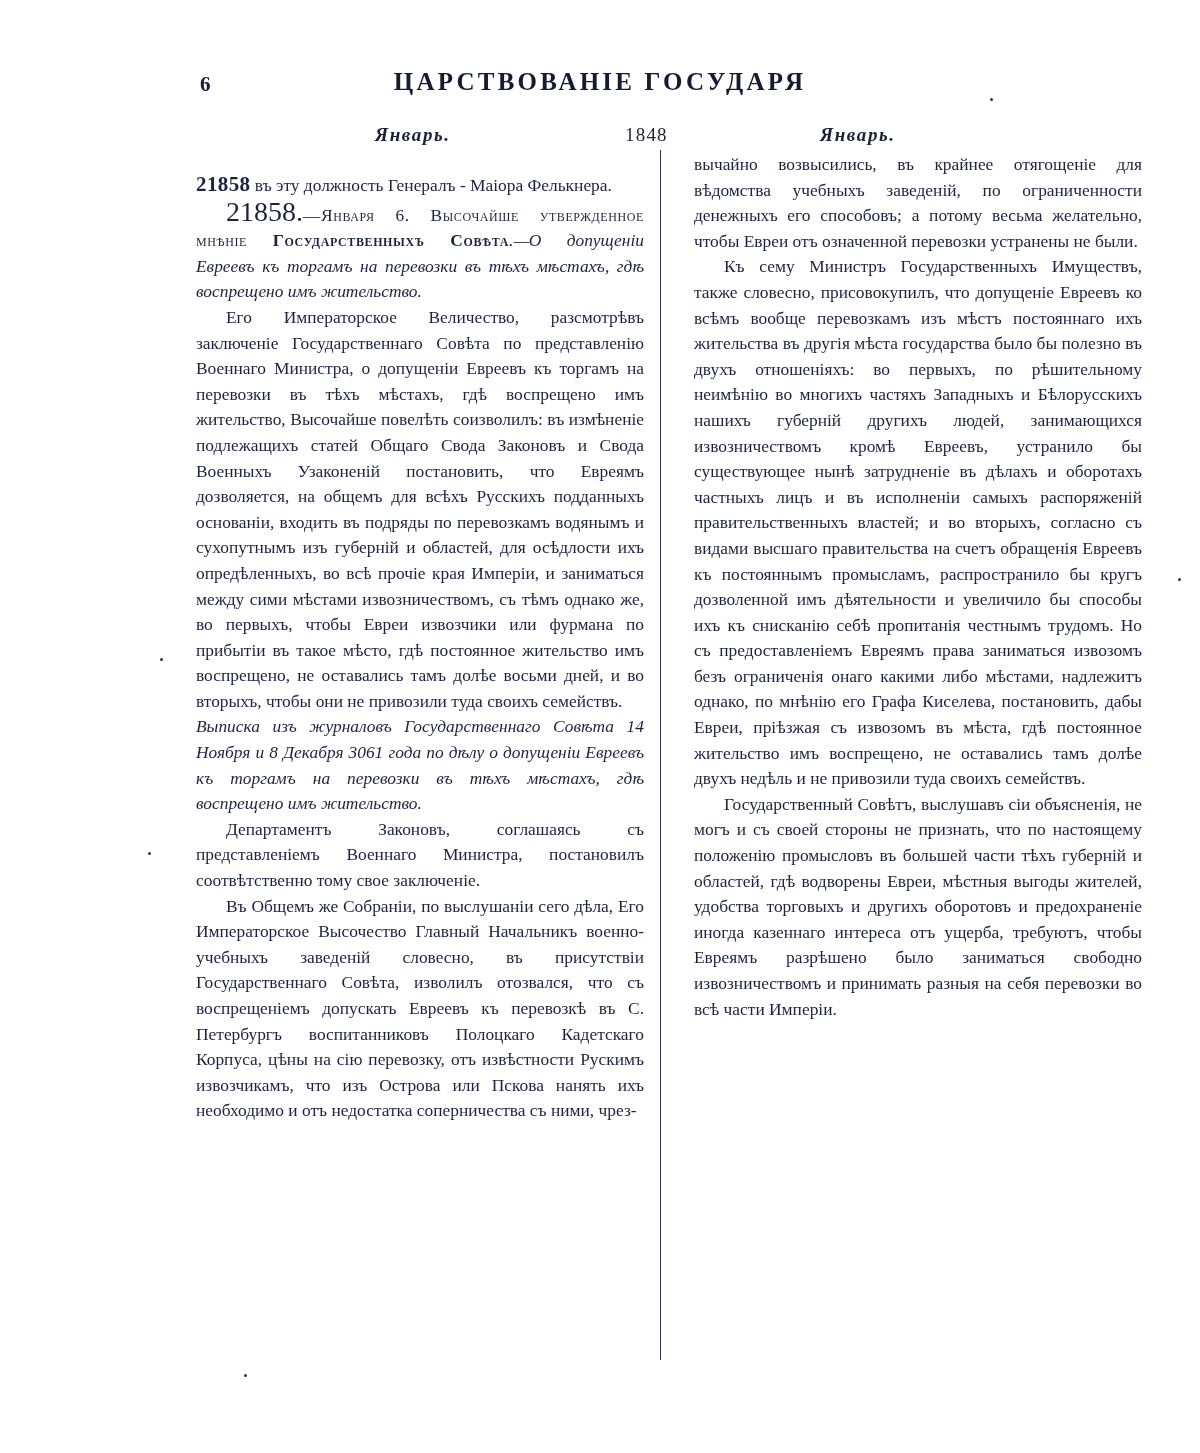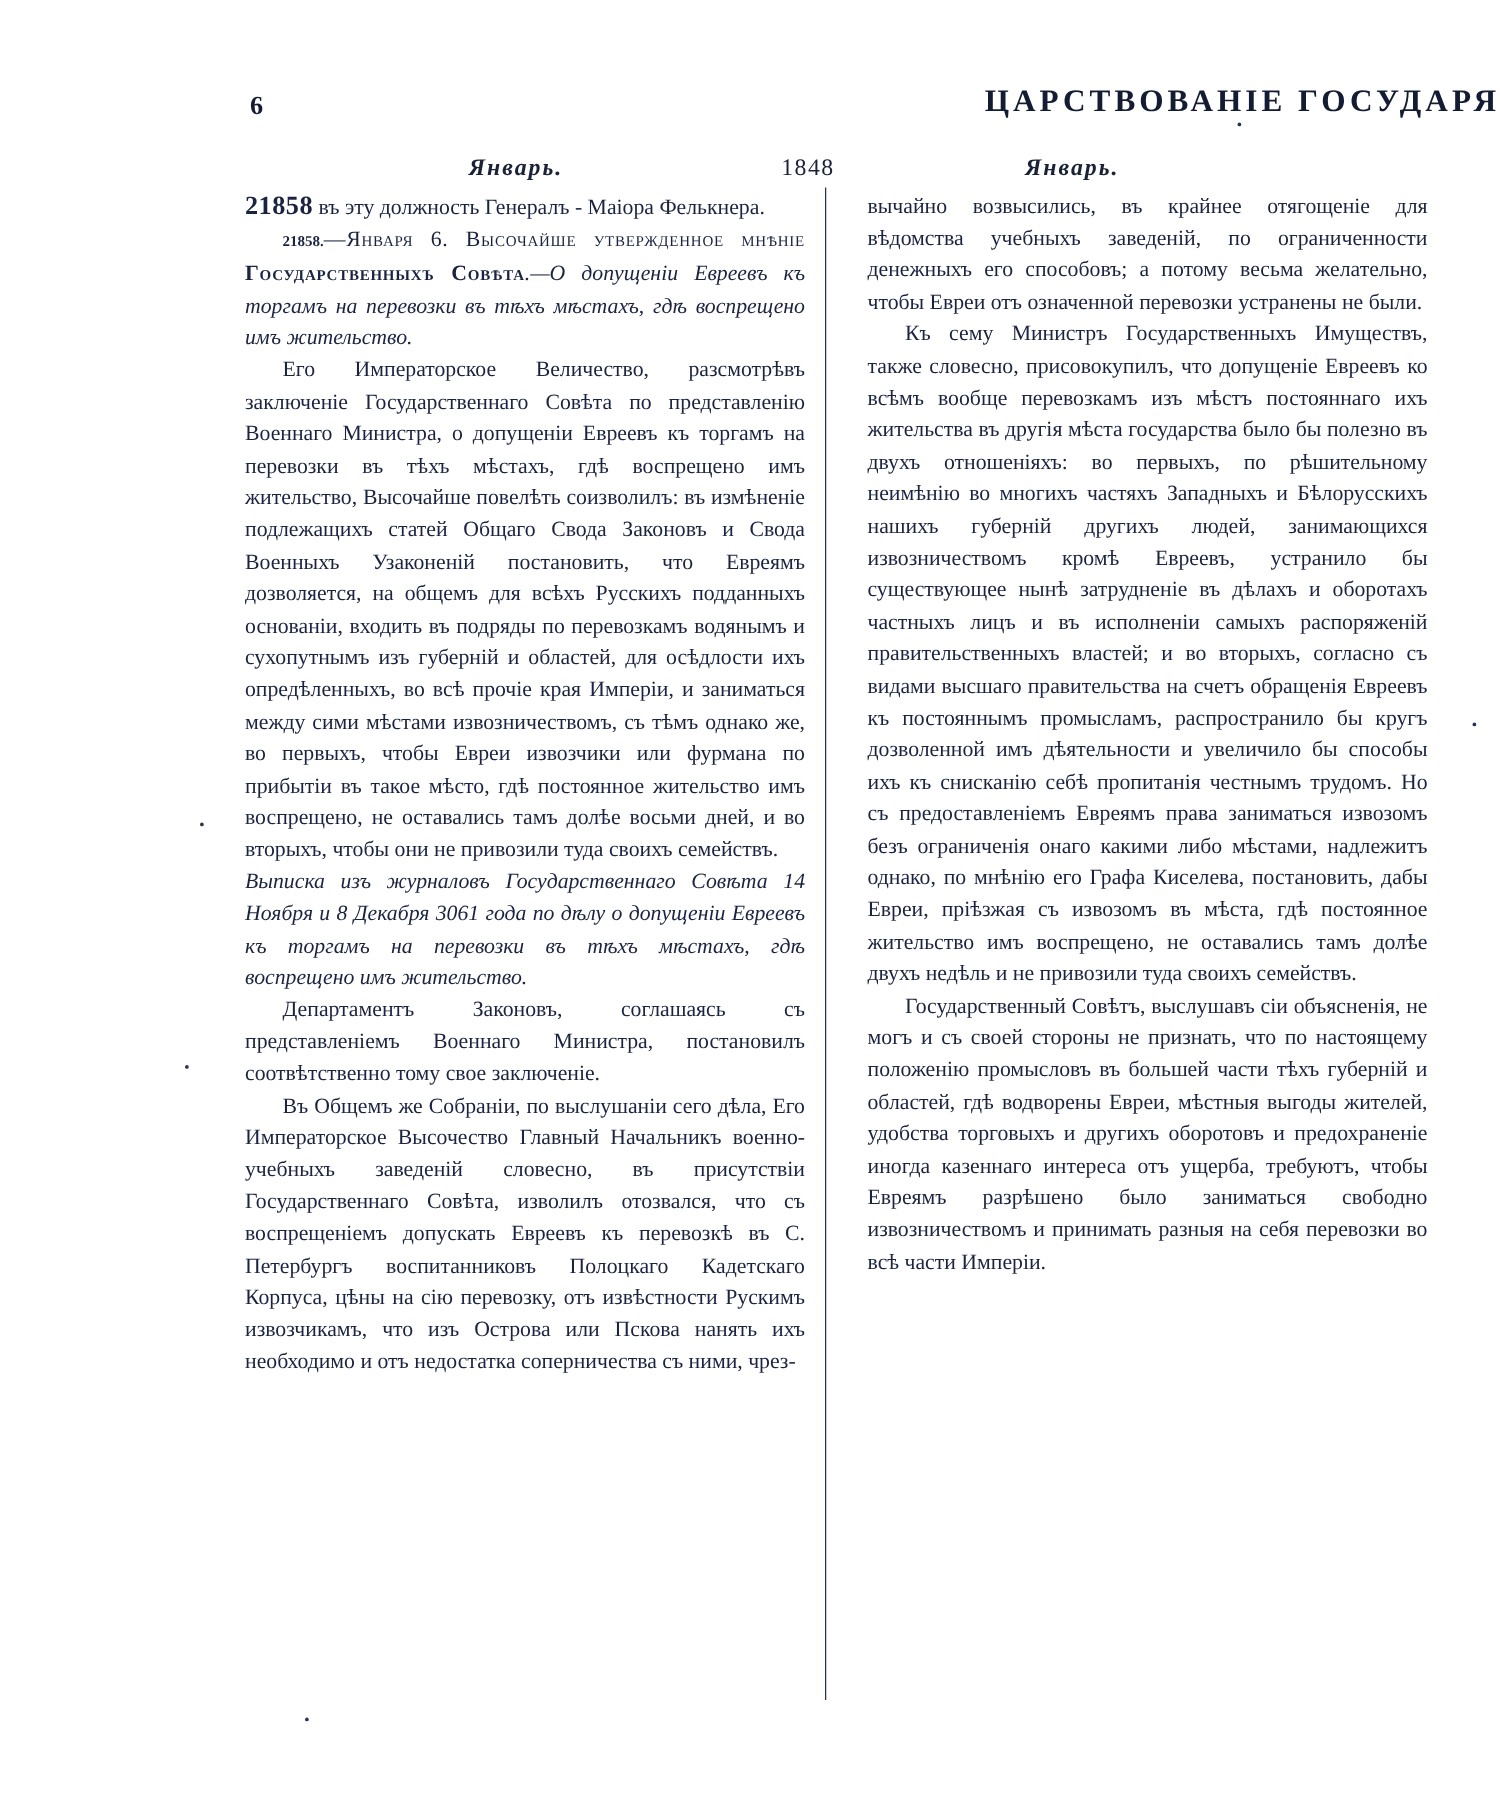--- a/index.html
+++ b/index.html
@@ -28,21 +28,21 @@
     top: 72px;
     font-size: 21px;
     font-weight: bold;
     letter-spacing: 0.5px;
     color: #141c33;
   }
   .running-title {
     position: absolute;
     left: 0; right: 0;
     top: 68px;
-    text-align: right;
+    text-align: center;
     font-size: 25px;
     font-weight: bold;
     letter-spacing: 3.2px;
     color: #141c33;
   }
   .sub-head {
     position: absolute;
     top: 124px;
     left: 200px;
     width: 800px;
@@ -61,21 +61,21 @@
   .col {
     position: absolute;
     top: 152px;
     width: 448px;
     font-size: 17.4px;
     line-height: 25.6px;
     text-align: justify;
     text-justify: inter-word;
     color: #1b2340;
   }
-  .col-left  { left: 196px; }
+  .col-left  { left: 196px; margin-top: 20px; }
   .col-right { left: 694px; }
   .col-rule {
     position: absolute;
     left: 660px;
     top: 150px;
     width: 0;
     height: 1210px;
     border-left: 1px solid #2a3350;
   }
   p {
@@ -89,22 +89,22 @@
     letter-spacing: 0.6px;
   }
   .ital { font-style: italic; }
   .bold { font-weight: bold; }
   .entry-num {
     font-weight: bold;
     font-size: 21px;
     letter-spacing: 0.4px;
   }
   .entry-num-inline {
-    font-weight: bold;
-    font-size: 12px;
+    font-weight: normal;
+    font-size: 28px;
   }
   
   .speck {
     position: absolute;
     background: #2b3350;
     border-radius: 50%;
   }
 </style>
 </head>
 <body>

